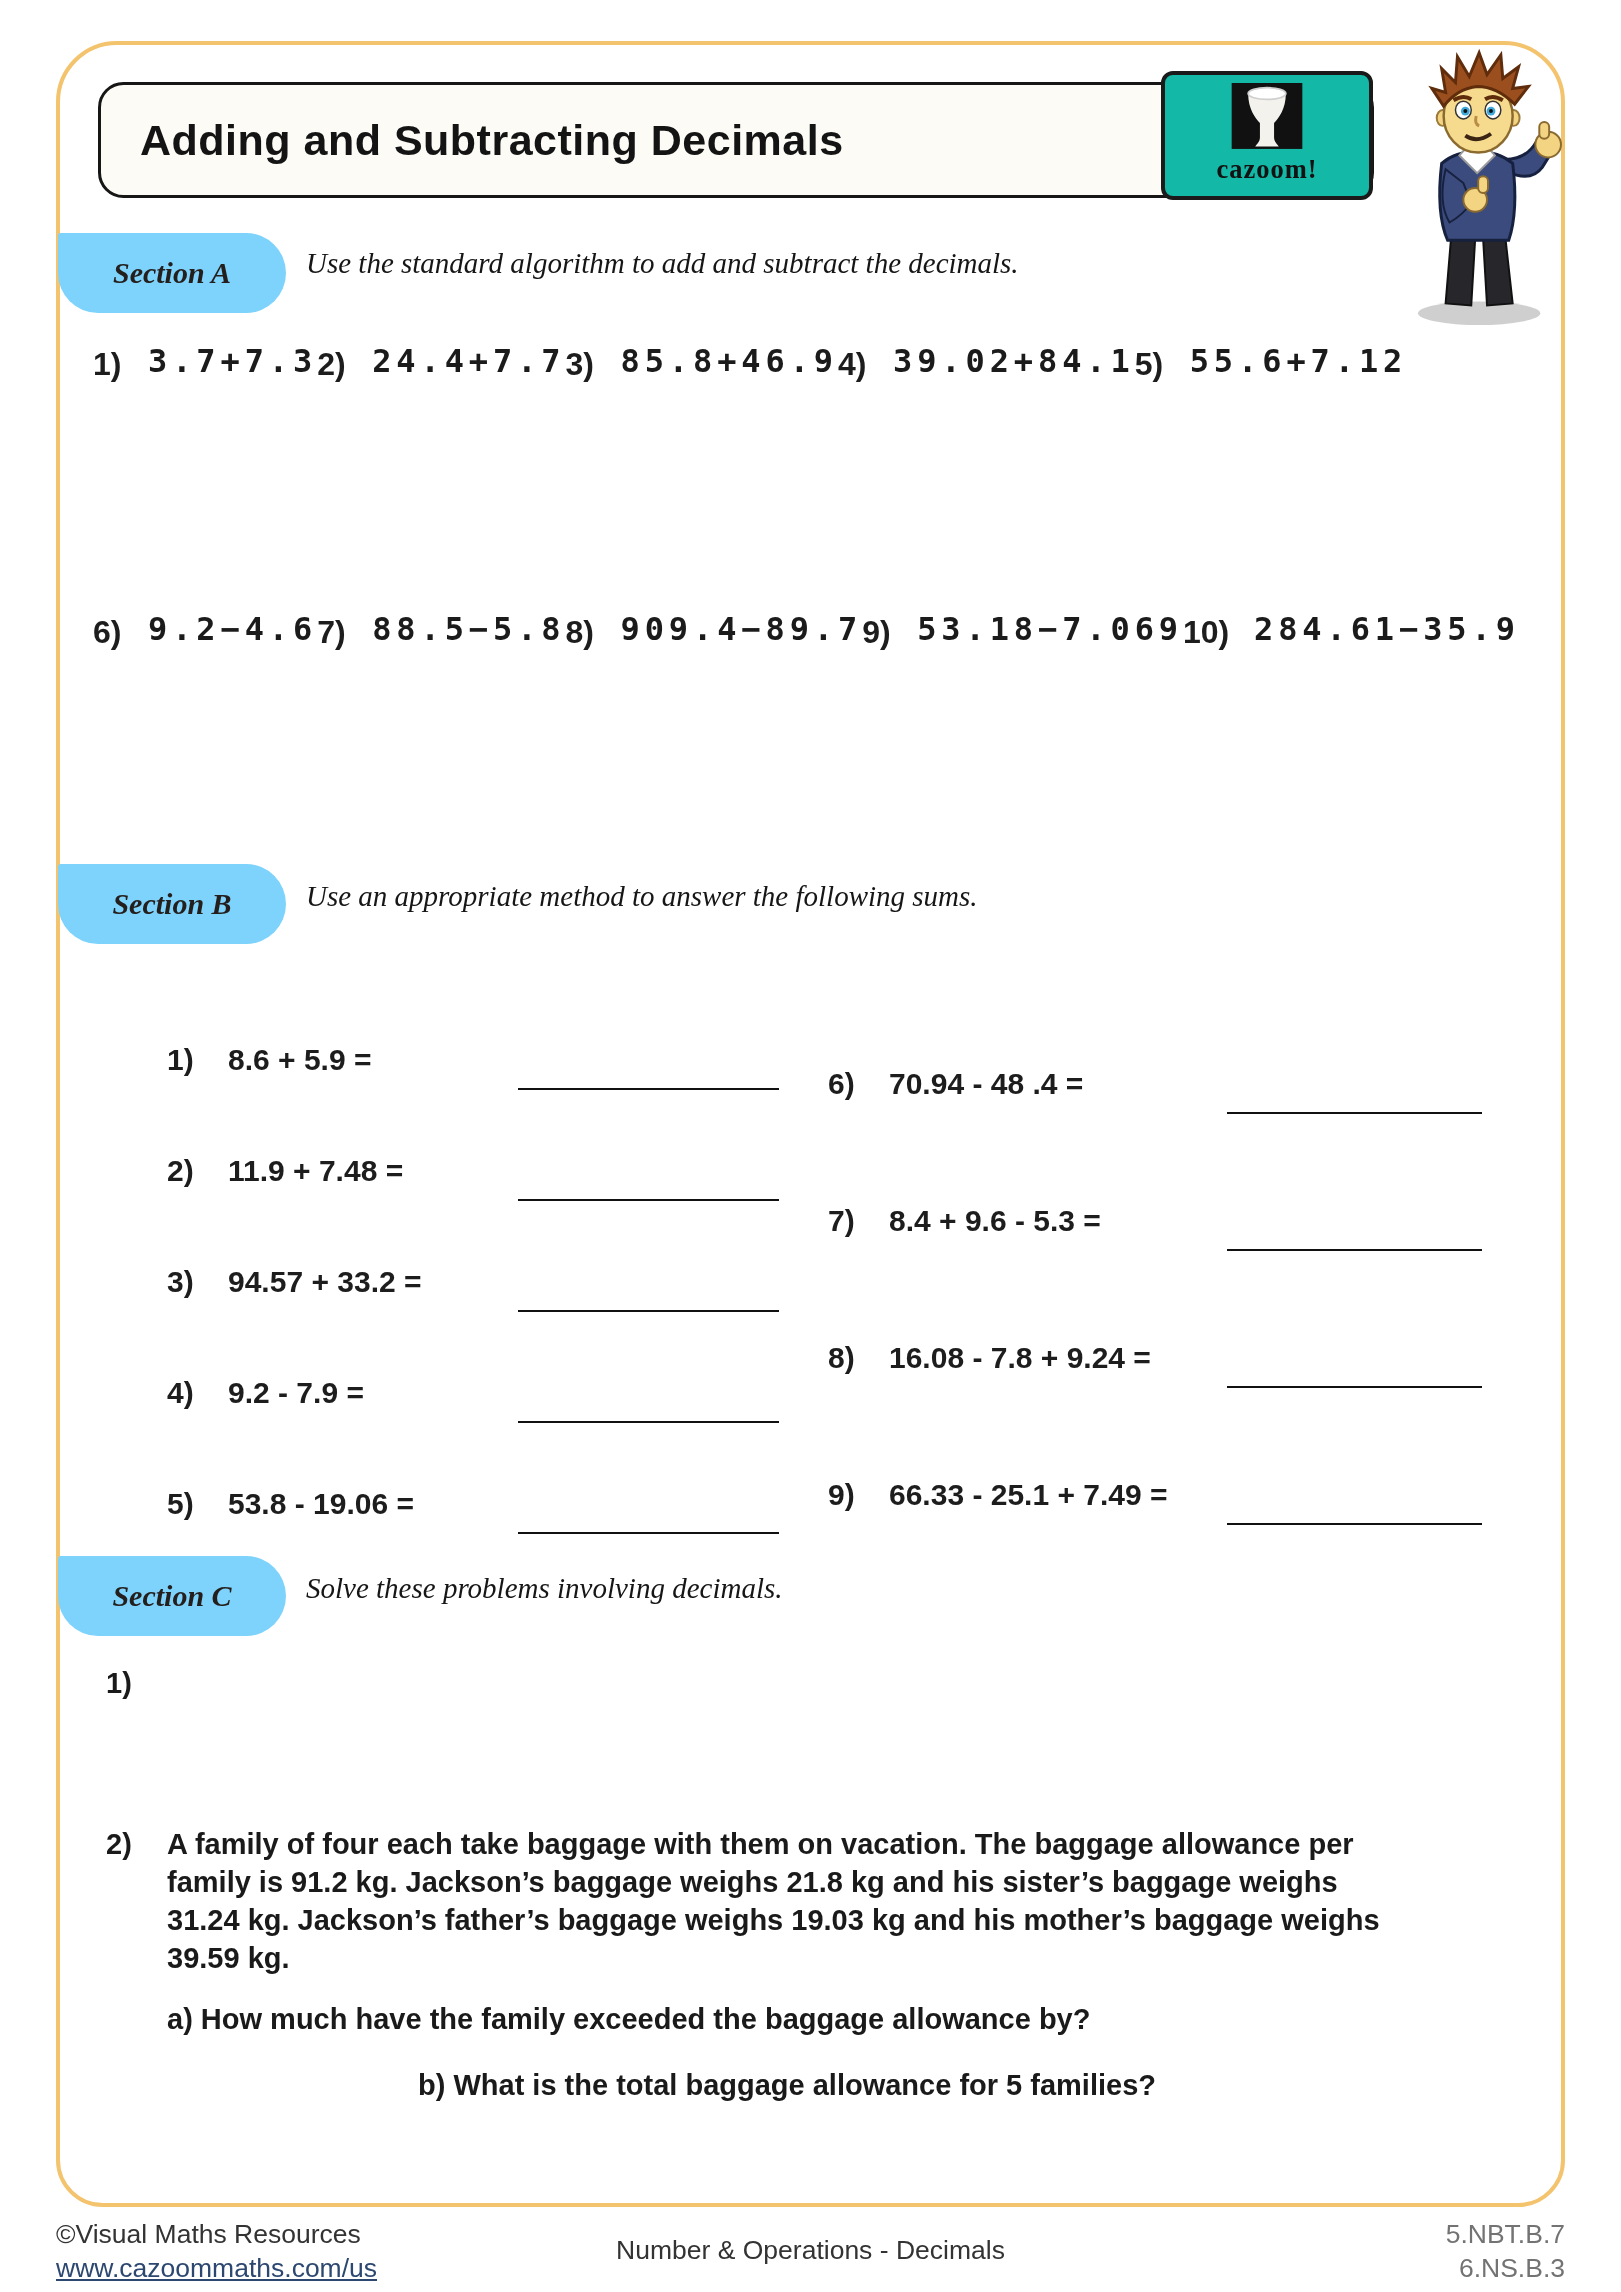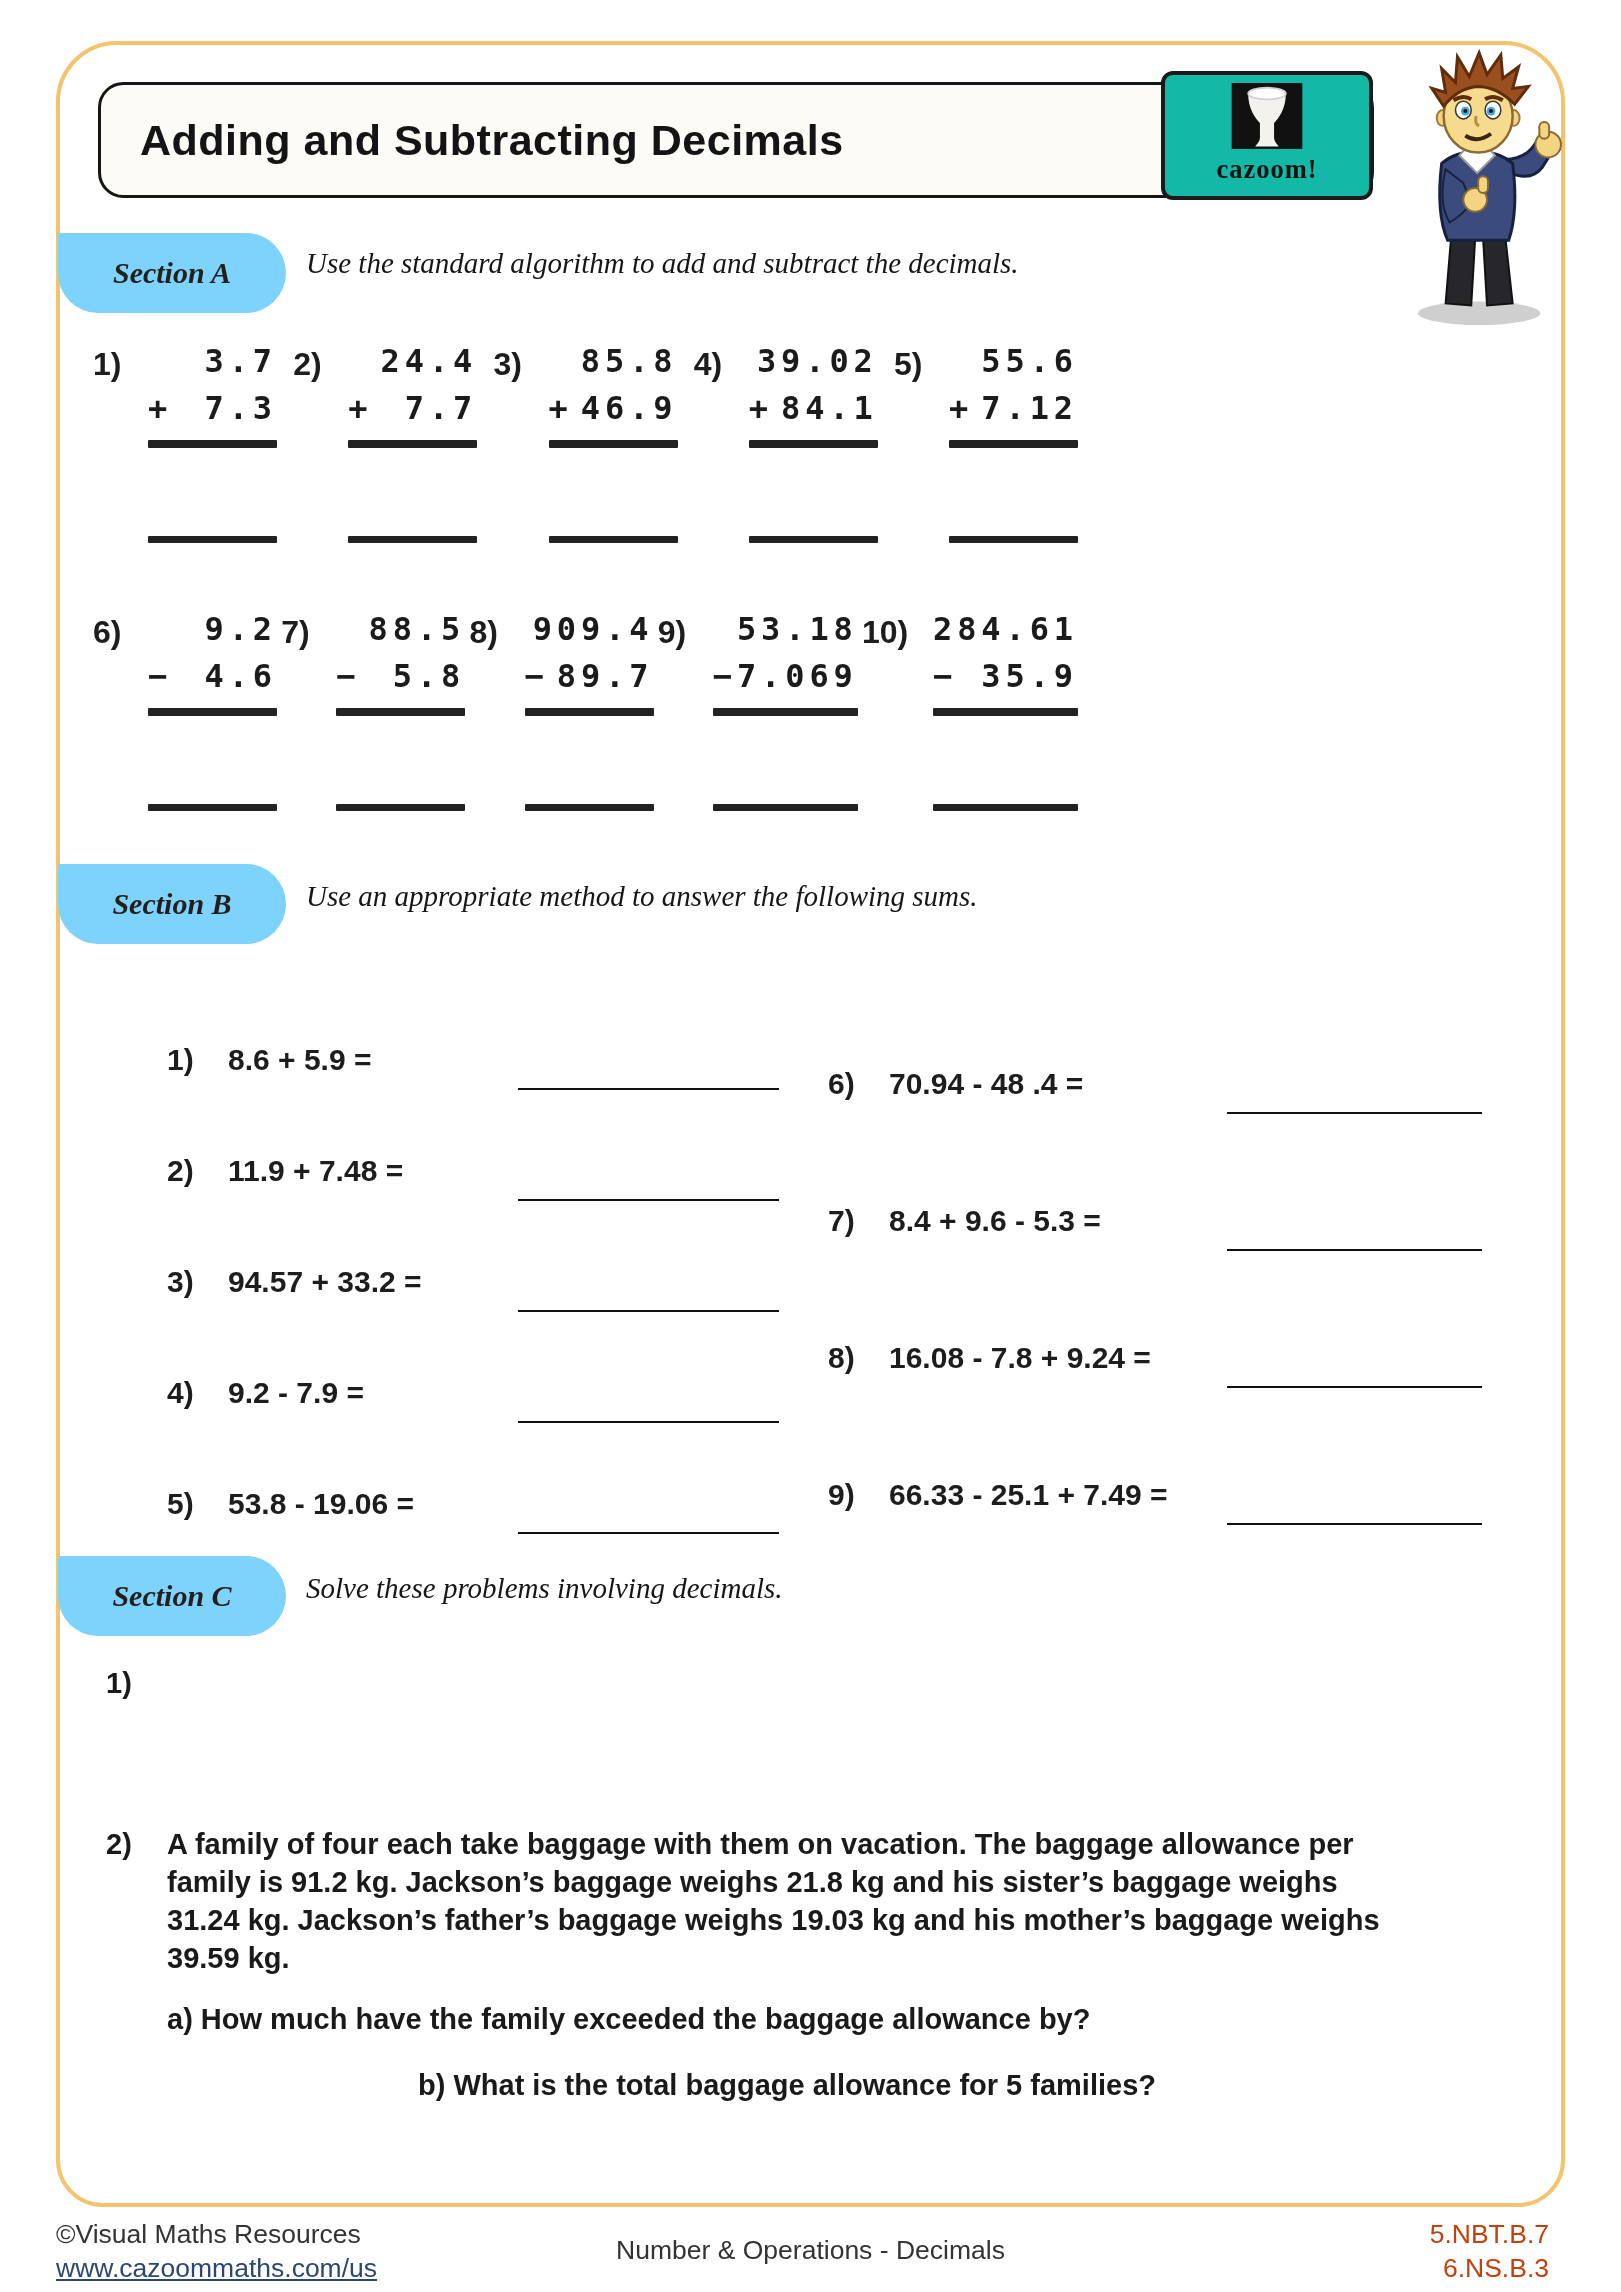--- a/index.html
+++ b/index.html
@@ -45,21 +45,21 @@
     position:absolute;left:306px;font-family:"Liberation Serif", serif;font-style:italic;
     font-size:29px;color:#161616;white-space:nowrap;z-index:2;
   }
   .instr-a{top:247px;} .instr-b{top:880px;} .instr-c{top:1572px;}
   
   .sa-row{position:absolute;left:93px;width:985px;display:flex;justify-content:space-between;z-index:2;}
   .sa-row1{top:338px;} .sa-row2{top:606px;}
   .sa-prob{display:flex;}
   .sa-num{font-weight:bold;font-size:32px;min-width:55px;padding-top:7.8px;}
   .sa-num10{min-width:71px;}
-  .sa-col{display:flex;flex-direction:column;min-width:129px;}
+  .sa-col{display:flex;flex-direction:row;min-width:129px;}
   .sa-top,.sa-bot{
     font-family:"DejaVu Sans Mono", monospace;font-weight:bold;font-size:32px;
     letter-spacing:4.9px;line-height:47px;white-space:nowrap;color:#1b1b1b;
   }
   .sa-top{text-align:right;}
   .sa-bot{display:flex;justify-content:space-between;}
   .sa-sumline{height:7.8px;background:#222;margin-top:7.8px;border-radius:1px;}
   .sa-ansline{height:7.8px;background:#222;margin-top:88px;border-radius:1px;}
   
   .sb-col{position:absolute;z-index:2;}
@@ -76,21 +76,21 @@
   .sc-prob{position:absolute;left:106px;width:1392px;display:flex;font-weight:bold;font-size:29px;line-height:38px;color:#1a1a1a;z-index:2;}
   .sc-p1{top:1664px;} .sc-p2{top:1825px;}
   .sc-num{width:61px;flex-shrink:0;}
   .sc-text{width:1240px;}
   .sc-suba{margin-top:23px;}
   .sc-subb{margin-top:28px;text-align:center;}
   
   .footer-left{position:absolute;left:56px;top:2217px;font-size:26.5px;color:#333;line-height:34px;z-index:2;}
   .footer-url{color:#2c4770;text-decoration:underline;cursor:pointer;}
   .footer-center{position:absolute;left:0;top:2235px;width:1621px;text-align:center;font-size:26.5px;color:#333;z-index:2;}
-  .footer-right{position:absolute;right:72px;top:2217px;text-align:right;font-size:26.5px;color:#c2410c;line-height:34px;z-index:2;}
+  .footer-right{position:absolute;right:56px;top:2217px;text-align:right;font-size:26.5px;color:#737373;line-height:34px;z-index:2;}
 </style>
 </head>
 <body>
 
 <div class="page-border"></div>
 
 <div class="title-box">
   <div class="title-text">Adding and Subtracting Decimals</div>
 </div>
 

